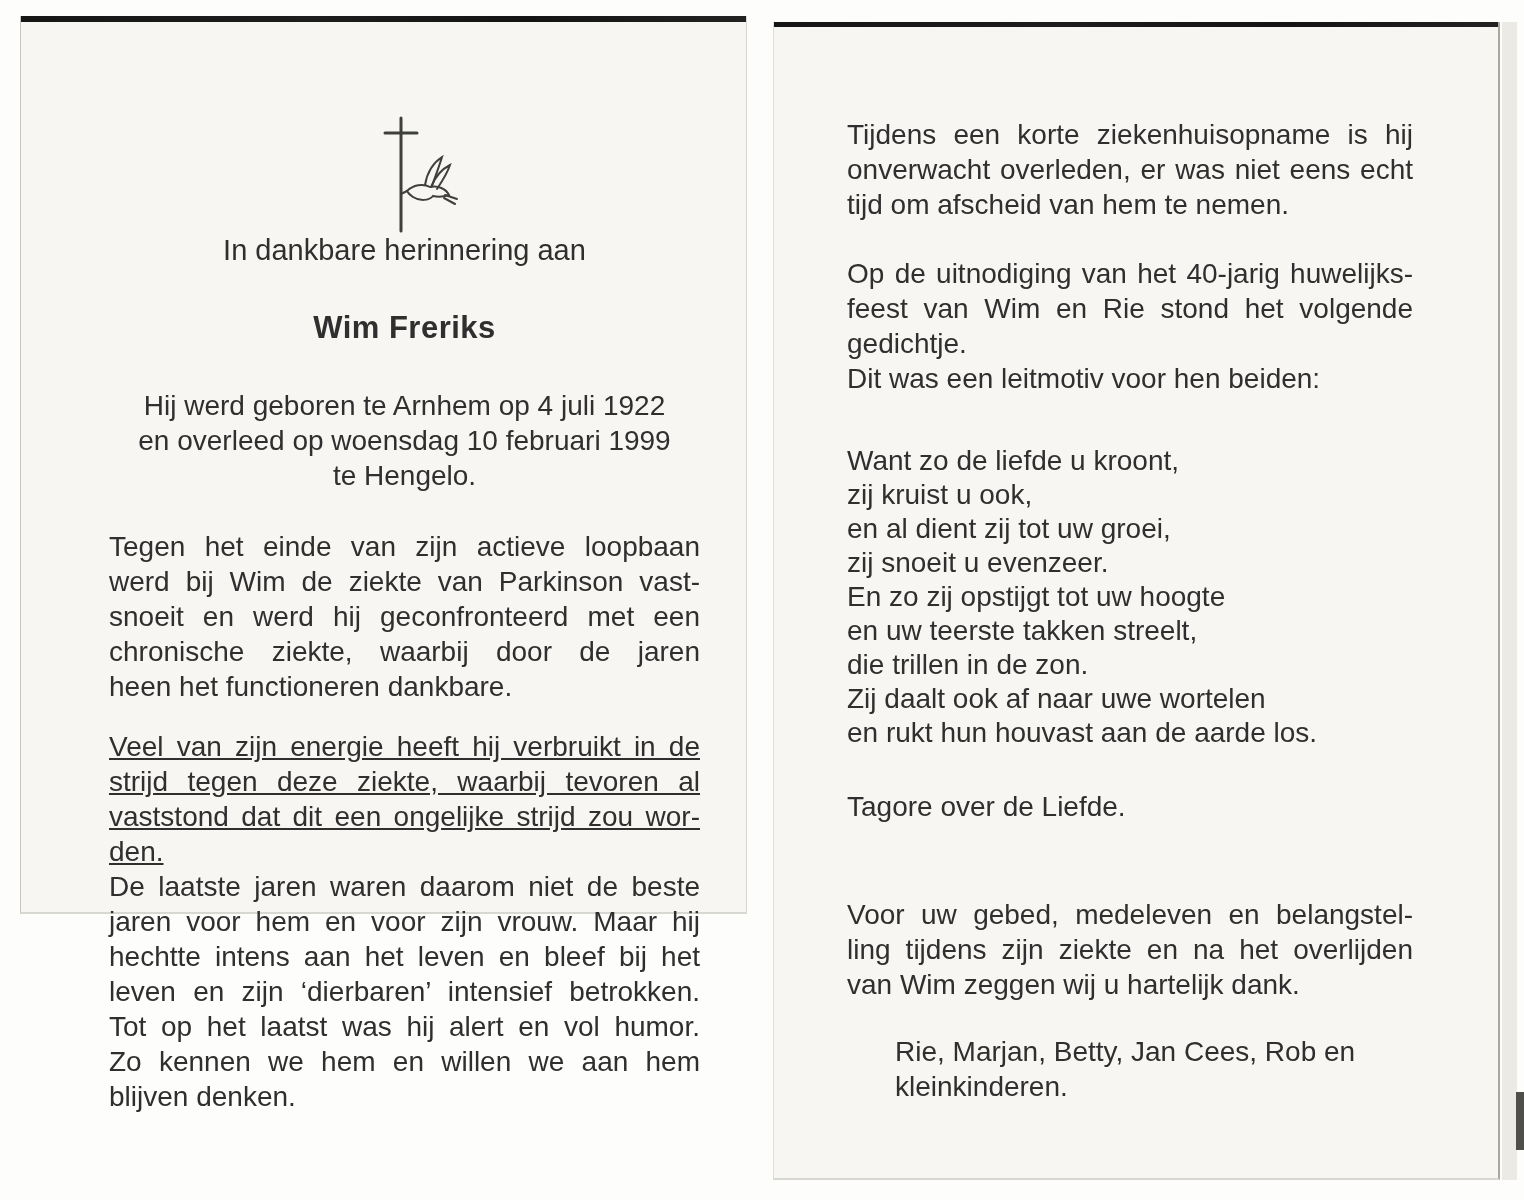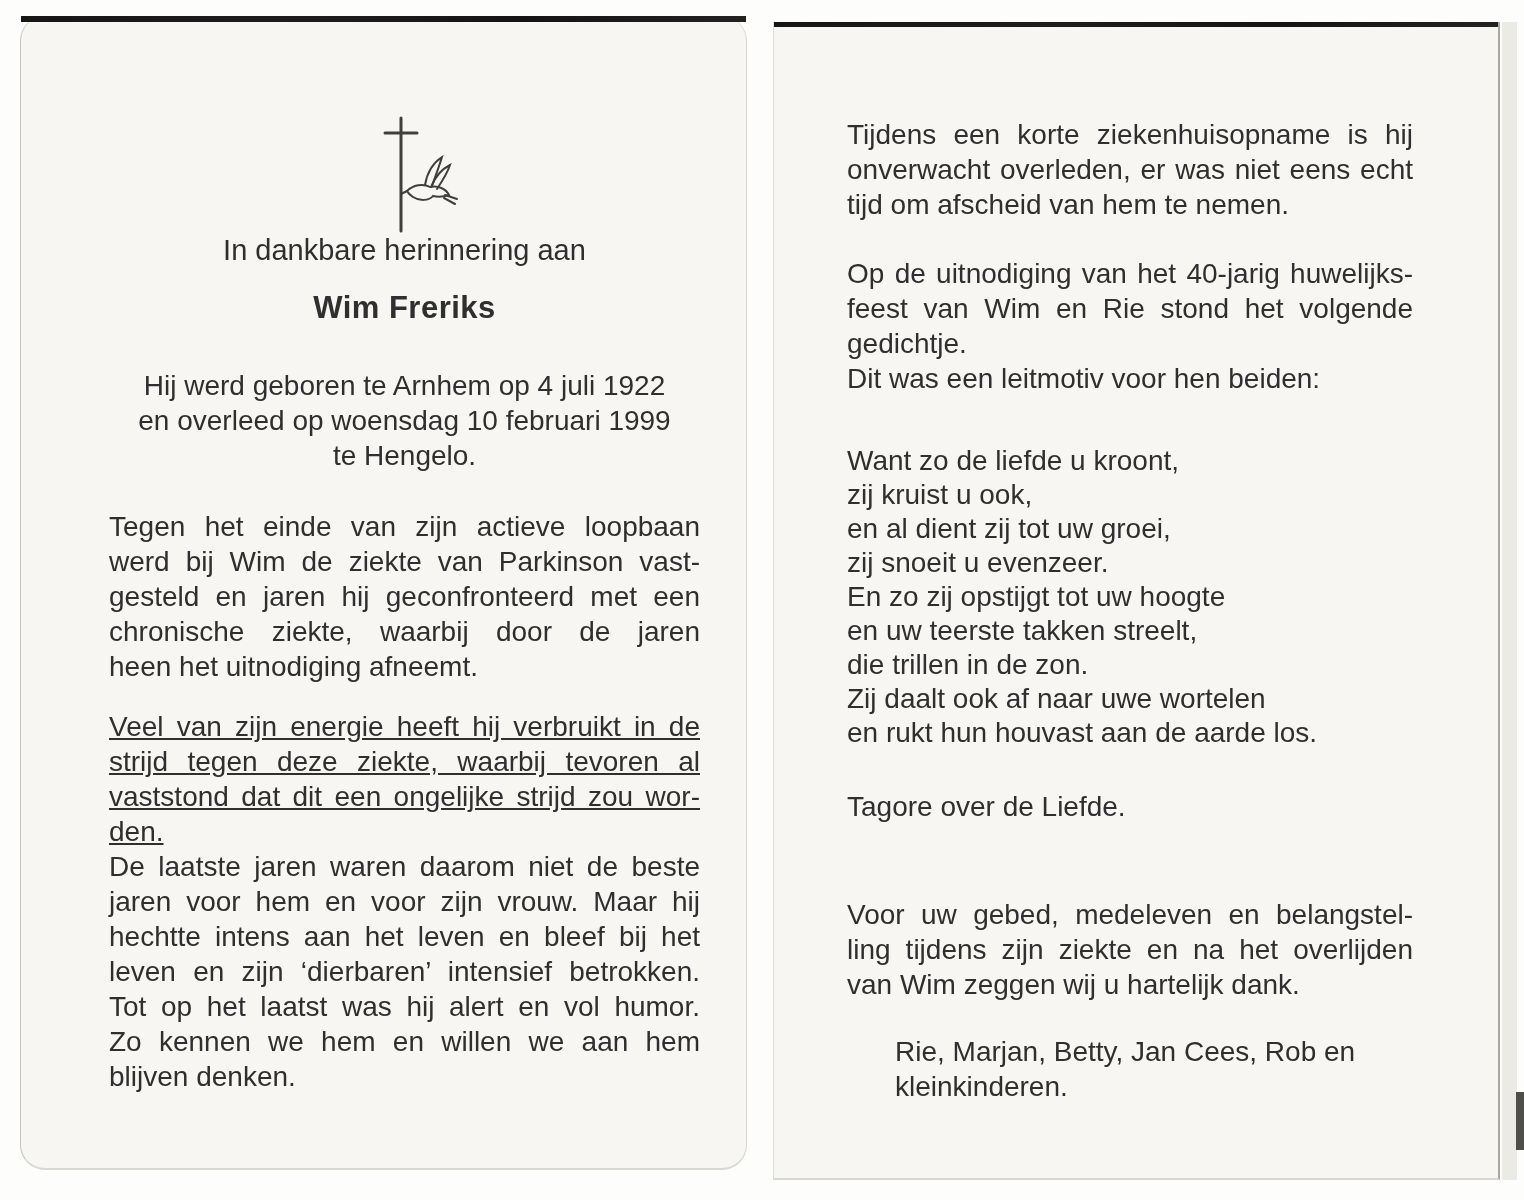--- a/index.html
+++ b/index.html
@@ -10,26 +10,25 @@
     background:#fdfdfb;
     font-family:"Liberation Sans","DejaVu Sans",sans-serif;
     color:#2f2f2f;
   }
   .page{
     position:absolute;
     background:#f7f6f3;
     box-sizing:border-box;
   }
   .page-left{
-    left:20px;top:16px;width:727px;height:1154px;
+    left:20px;top:16px;width:727px;height:898px;
     padding:95px 46px 0 88px;
     border-left:1px solid rgba(140,138,130,0.45);
     border-bottom:2px solid #d9d7d1;
     border-right:1px solid rgba(160,158,150,0.35);
-    border-radius:25px;
   }
   .page-right{
     left:773px;top:22px;width:727px;height:1158px;
     padding:95px 85px 0 73px;
     border-right:2px solid #a9a7a0;
     border-bottom:2px solid #d9d7d1;
     border-left:1px solid rgba(170,168,160,0.3);
   }
   .topbar{
     position:absolute;left:0;top:0;right:0;height:6px;
@@ -55,21 +54,21 @@
     white-space:pre-wrap;
   }
   .stretch{text-align:justify;text-align-last:justify;}
   .plain{text-align:left;}
   .center-block .line{text-align:center;}
   .intro{
     font-size:29px;line-height:35px;text-align:center;margin-top:0;
   }
   .name{
     font-size:31px;line-height:35px;text-align:center;font-weight:bold;
-    margin-top:22px;letter-spacing:0.5px;
+    margin-top:42px;letter-spacing:0.5px;
   }
   .birth{margin-top:43px;}
   .lp1{margin-top:36px;}
   .lp2{margin-top:25px;text-decoration:underline;}
   .lp3{margin-top:0;}
   .rb0{margin-top:0;}
   .rb1{margin-top:34px;}
   .rb2{margin-top:48px;}
   .rb2 .line{line-height:34px;}
   .rb3{margin-top:39px;}
@@ -103,23 +102,23 @@
     <div class="line name">Wim Freriks</div>
 
     <div class="birth center-block">
         <div class="line plain">Hij werd geboren te Arnhem op 4 juli 1922</div>
         <div class="line plain">en overleed op woensdag 10 februari 1999</div>
         <div class="line plain">te Hengelo.</div>
       </div>
     <div class="lp1">
         <div class="line stretch">Tegen het einde van zijn actieve loopbaan</div>
         <div class="line stretch">werd bij Wim de ziekte van Parkinson vast-</div>
-        <div class="line stretch">gesteld en jaren hij geconfronteerd met een</div>
+        <div class="line stretch">snoeit en werd hij geconfronteerd met een</div>
         <div class="line stretch">chronische ziekte, waarbij door de jaren</div>
-        <div class="line plain">heen het uitnodiging afneemt.</div>
+        <div class="line plain">heen het functioneren dankbare.</div>
       </div>
     <div class="lp2">
         <div class="line stretch">Veel van zijn energie heeft hij verbruikt in de</div>
         <div class="line stretch">strijd tegen deze ziekte, waarbij tevoren al</div>
         <div class="line stretch">vaststond dat dit een ongelijke strijd zou wor-</div>
         <div class="line plain">den.</div>
       </div>
     <div class="lp3">
         <div class="line stretch">De laatste jaren waren daarom niet de beste</div>
         <div class="line stretch">jaren voor hem en voor zijn vrouw. Maar hij</div>

